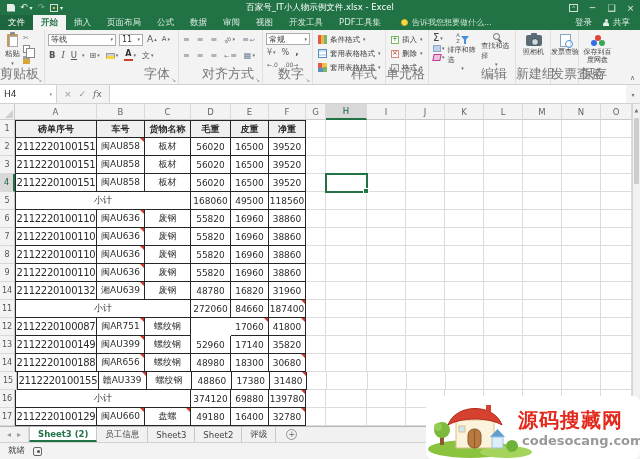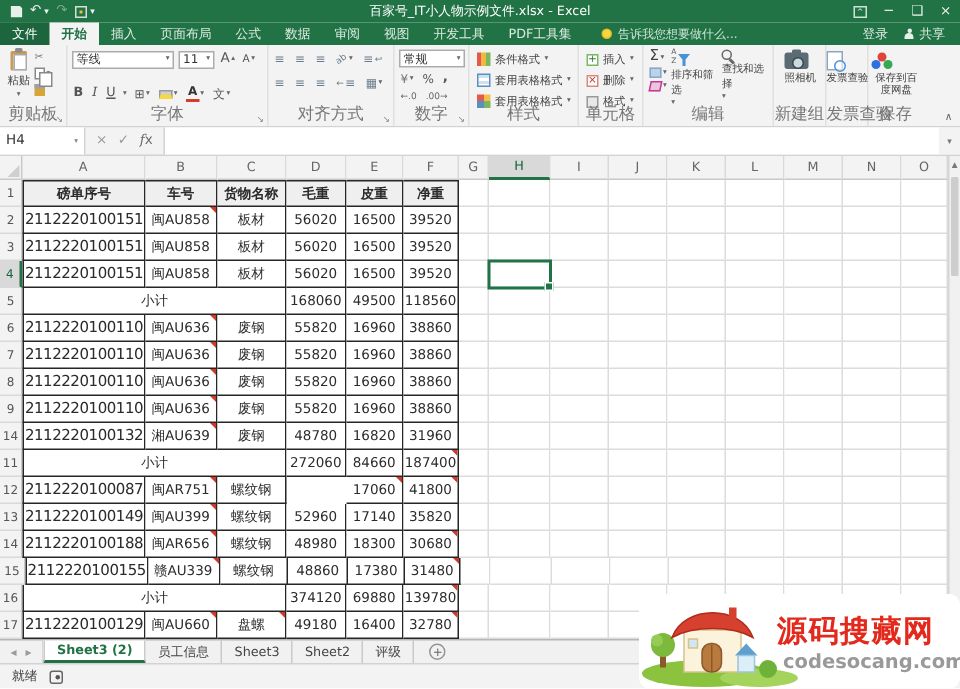--- a/index.html
+++ b/index.html
@@ -28,21 +28,21 @@
   .tellme{display:flex;align-items:center;gap:4px;margin-left:12px;color:#cde4d4;font-size:8px}
   .bulb{width:7px;height:7px;border-radius:50%;background:#f7d842;border:1px solid #e3bd23}
   .acct{margin-left:auto;display:flex;align-items:center;gap:10px;padding-right:10px}
   .person{width:8px;height:8px;position:relative}
   .person::before{content:'';position:absolute;left:2.5px;top:0;width:3px;height:3px;border-radius:50%;background:#e7efe9}
   .person::after{content:'';position:absolute;left:1px;top:3.5px;width:6px;height:4px;border-radius:3px 3px 0 0;background:#e7efe9}
 
   
   .ribbon{position:absolute;top:30px;left:0;right:0;height:55px;background:#f3f3f3;border-bottom:1px solid #d2d2d2;display:flex;align-items:stretch}
   .group{position:relative;border-right:1px solid #e0e0e0;padding:3px 2px 11px 3px;display:flex;align-items:flex-start;flex:0 0 auto}
-  .glabel{position:absolute;bottom:1px;left:0;right:0;text-align:center;font-size:11px;color:#777;white-space:nowrap}
+  .glabel{position:absolute;bottom:1px;left:0;right:8px;text-align:right;font-size:13px;color:#777;white-space:nowrap}
   .launcher{position:absolute;right:2px;bottom:1px;font-size:6px;color:#8a8a8a;line-height:1}
   .bigbtn{display:flex;flex-direction:column;align-items:center;justify-content:flex-start;gap:2px;font-size:7.5px;color:#444;background:none;border:none;padding:1px 2px}
   .caret6{font-size:5px;color:#666;line-height:1}
   .srow{display:flex;align-items:center;gap:3px;height:13px}
   .scol{display:flex;flex-direction:column;justify-content:flex-start}
   .mini{display:flex;align-items:center;gap:1px;font-size:8px;color:#555;line-height:1;padding:0 1px}
   .sel-box{background:#fff;border:1px solid #ababab;display:flex;align-items:center;justify-content:space-between;font-size:8px;color:#333;padding:0 2px;height:12px}
   .clip-ic{width:11px;height:13px;background:#c89b5a;border-radius:1px;position:relative}
   .clip-ic::before{content:'';position:absolute;left:3px;top:-2px;width:5px;height:3px;background:#8d8d8d;border-radius:1px}
   .clip-ic::after{content:'';position:absolute;left:2px;top:2px;width:7px;height:9px;background:#fff;border:1px solid #aaa}
@@ -60,21 +60,21 @@
   .cf-ic{width:9px;height:9px;background:linear-gradient(90deg,#e05a4e 0 33%,#f0b840 33% 66%,#7bb662 66%)}
   .fat-ic{width:9px;height:9px;border:1px solid #5a8fc0;background:repeating-linear-gradient(180deg,#cfe0f0 0 2px,#fff 2px 4px)}
   .cs-ic{width:9px;height:9px;background:conic-gradient(#f3c14b 0 25%,#7bb662 0 50%,#5a8fc0 0 75%,#e05a4e 0)}
   .stackbtn{display:flex;align-items:center;gap:3px;font-size:7.5px;color:#444;height:13px;padding:0 2px}
   .ins-ic{width:8px;height:8px;border:1px solid #7bb662;color:#2e7d32;font-size:7px;display:flex;align-items:center;justify-content:center;line-height:1;background:#fff}
   .del-ic{width:8px;height:8px;border:1px solid #d98880;color:#c0392b;font-size:7px;display:flex;align-items:center;justify-content:center;line-height:1;background:#fff}
   .fmt-ic{width:8px;height:8px;border:1px solid #999;background:#e8e8e8}
   .sigma{font-size:10px;color:#444;line-height:1}
   .fillsm-ic{width:8px;height:7px;background:#bcd2e8;border:1px solid #88a9c8}
   .clear-ic{width:8px;height:7px;background:#e8c8d8;border:1px solid #c39;transform:skewX(-12deg)}
-  .sortfind{display:flex;flex-direction:column;align-items:flex-start;gap:1px;font-size:7px;color:#444;padding:0 2px}
+  .sortfind{display:flex;flex-direction:column;align-items:center;gap:1px;font-size:7px;color:#444;padding:0 2px}
   .azcol{display:flex;align-items:center;gap:1px}
   .azletters{font-size:5px;line-height:1.1;color:#555;display:flex;flex-direction:column}
   .funnel{width:0;height:0;border-left:4px solid transparent;border-right:4px solid transparent;border-top:5px solid #4a90d9;position:relative}
   .funnel::after{content:'';position:absolute;left:-1px;top:-1px;width:2px;height:4px;background:#4a90d9}
   .mag-ic{width:7px;height:7px;border:1.5px solid #666;border-radius:50%;position:relative}
   .mag-ic::after{content:'';position:absolute;right:-3px;bottom:-2px;width:4px;height:1.5px;background:#666;transform:rotate(45deg)}
   .cam-ic{width:16px;height:11px;background:#5a6b75;border-radius:2px;position:relative;margin-top:2px}
   .cam-ic::before{content:'';position:absolute;left:5px;top:-2px;width:6px;height:3px;background:#5a6b75;border-radius:1px}
   .cam-ic::after{content:'';position:absolute;left:5px;top:2.5px;width:6px;height:6px;border-radius:50%;background:#cfd8dc;border:1px solid #36474f}
   .inv-ic{width:11px;height:13px;background:#fff;border:1px solid #8aa7c2;position:relative;margin-top:1px}
@@ -202,21 +202,21 @@
         </span>
       <span class="mini">
           <span class="fp-ic"></span>
         </span>
     </div>
     <span class="glabel">剪贴板</span>
     <span class="launcher">↘</span>
   </div>
 
   <div class="group" style="width:134px">
-    <div class="scol" style="gap:10px;width:100%">
+    <div class="scol" style="gap:3px;width:100%">
       <div class="srow">
         <span class="sel-box" style="width:68px">
             <span>等线</span>
             <span class="caret6">▾</span>
           </span>
         <span class="sel-box" style="width:24px">
             <span>11</span>
             <span class="caret6">▾</span>
           </span>
         <span class="mini">

